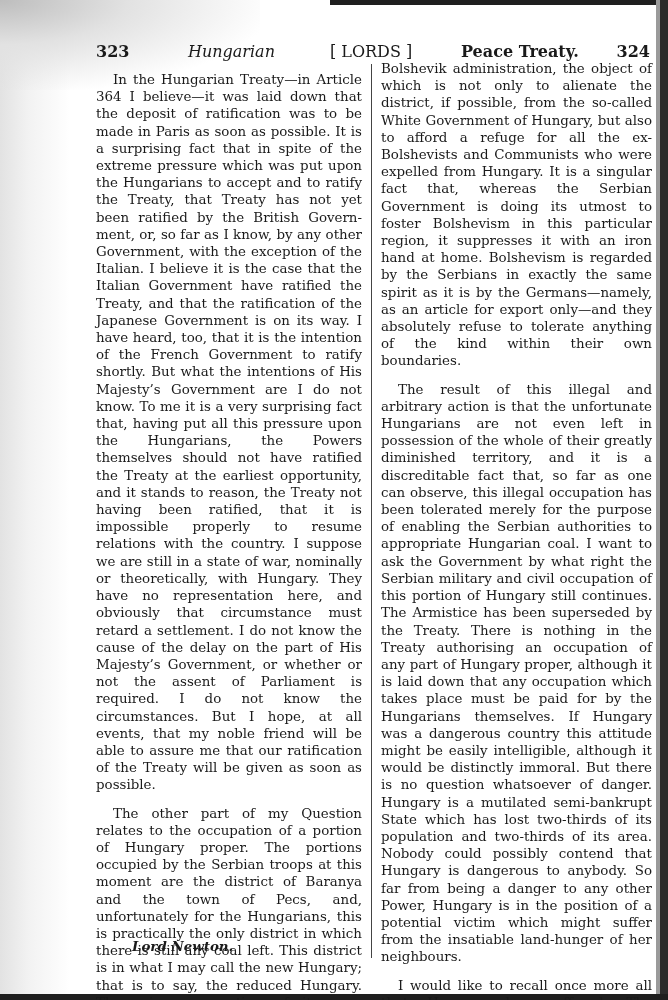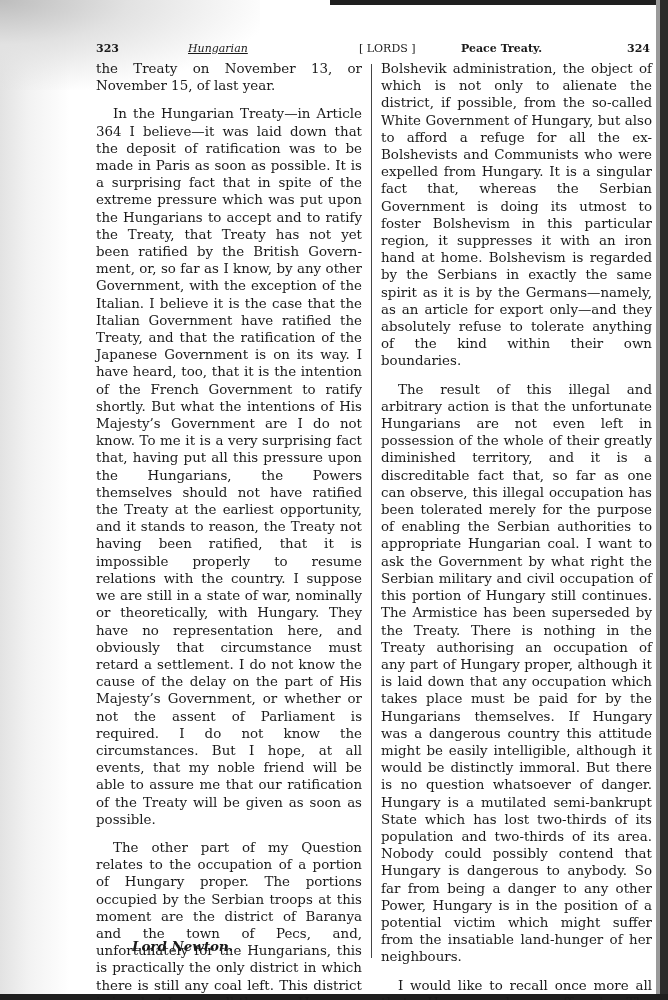--- a/index.html
+++ b/index.html
@@ -18,26 +18,26 @@
     position: absolute; left: 0; top: 0; width: 260px; height: 90px;
     background: radial-gradient(ellipse at 0% 0%, #bdbdbd 0%, #e2e2e2 35%, rgba(255,255,255,0) 75%);
   }
   .top-bar { position: absolute; left: 330px; top: 0; width: 338px; height: 5px; background: #1f1f1f; }
   .right-edge { position: absolute; right: 0; top: 0; width: 8px; height: 1000px; background: #2b2b2b; }
   .right-edge-inner { position: absolute; right: 8px; top: 0; width: 4px; height: 1000px; background: #9a9a9a; }
   .bottom-bar { position: absolute; left: 0; bottom: 0; width: 668px; height: 6px; background: #1f1f1f; }
 
   .header {
     position: absolute; top: 42px; left: 96px; width: 554px; height: 18px;
-    font-size: 11px;
+    font-size: 16px;
   }
   .header span { position: absolute; top: 0; white-space: nowrap; }
   .h-left-num { left: 0; font-weight: bold; }
-  .h-left-title { left: 92px; font-style: italic; text-decoration: underline; }
-  .h-center { left: 263px; }
+  .h-left-title { left: 92px; font-style: italic; }
+  .h-center { left: 234px; }
   .h-right-title { left: 365px; font-weight: bold; }
   .h-right-num { right: 0; font-weight: bold; text-align: center; }
 
   .col-divider { position: absolute; left: 371px; top: 64px; width: 1px; height: 894px; background: #444; }
 
   .col { position: absolute; top: 60px; font-size: 13.4px; line-height: 17.2px; text-align: justify; hyphens: manual; }
   .col-left { left: 96px; width: 266px; }
   .col-right { left: 381px; width: 271px; }
   .col p { margin: 0; text-indent: 0; }
   .col p.indent { text-indent: 17px; margin-top: 11px; }
@@ -61,21 +61,20 @@
   <span class="h-left-num">323</span>
   <span class="h-left-title">Hungarian</span>
   <span class="h-center">[ LORDS ]</span>
   <span class="h-right-title">Peace Treaty.</span>
   <span class="h-right-num">324</span>
 </div>
 
 <div class="col-divider"></div>
 
 <div class="col col-left">
-  <p>the Treaty on November 13, or November 15, of last year.</p>
   <p class="indent">In the Hungarian Treaty—in Article 364 I believe—it was laid down that the deposit of ratification was to be made in Paris as soon as possible. It is a surprising fact that in spite of the extreme pressure which was put upon the Hungarians to accept and to ratify the Treaty, that Treaty has not yet been ratified by the British Govern­ment, or, so far as I know, by any other Government, with the exception of the Italian. I believe it is the case that the Italian Government have ratified the Treaty, and that the ratification of the Japanese Government is on its way. I have heard, too, that it is the intention of the French Government to ratify shortly. But what the intentions of His Majesty’s Government are I do not know. To me it is a very surprising fact that, having put all this pressure upon the Hungarians, the Powers themselves should not have ratified the Treaty at the earliest opportunity, and it stands to reason, the Treaty not having been ratified, that it is impossible properly to resume relations with the country. I suppose we are still in a state of war, nominally or theoretically, with Hungary. They have no representation here, and obviously that circumstance must retard a settlement. I do not know the cause of the delay on the part of His Majesty’s Government, or whether or not the assent of Parliament is required. I do not know the circumstances. But I hope, at all events, that my noble friend will be able to assure me that our ratification of the Treaty will be given as soon as possible.</p>
   <p class="indent">The other part of my Question relates to the occupation of a portion of Hungary proper. The portions occupied by the Serbian troops at this moment are the district of Baranya and the town of Pecs, and, unfortunately for the Hungarians, this is practically the only district in which there is still any coal left. This district is in what I may call the new Hungary; that is to say, the reduced Hungary. There is no question of its ever passing into the possession of any other Power. I am aware that under the Armistice terms the military occupation of this district was authorised, but in flagrant and impudent violation of those terms, the Serbian Government have set up a civil administra­tion and, not content with having acted in this illegal and arbitrary manner, they have set up what is practically a</p>
 </div>
 
 <div class="col col-right">
   <p>Bolshevik administration, the object of which is not only to alienate the district, if possible, from the so-called White Government of Hungary, but also to afford a refuge for all the ex-Bolshevists and Communists who were expelled from Hungary. It is a singular fact that, whereas the Serbian Government is doing its utmost to foster Bolshevism in this particular region, it suppresses it with an iron hand at home. Bolshevism is regarded by the Serbians in exactly the same spirit as it is by the Germans—namely, as an article for export only—and they absolutely refuse to tolerate anything of the kind within their own boundaries.</p>
   <p class="indent">The result of this illegal and arbitrary action is that the unfortunate Hungarians are not even left in possession of the whole of their greatly diminished territory, and it is a discreditable fact that, so far as one can observe, this illegal occupation has been tolerated merely for the purpose of enabling the Serbian authorities to appropriate Hungarian coal. I want to ask the Government by what right the Serbian military and civil occupation of this portion of Hungary still continues. The Armistice has been superseded by the Treaty. There is nothing in the Treaty authorising an occupation of any part of Hungary proper, although it is laid down that any occupation which takes place must be paid for by the Hungarians them­selves. If Hungary was a dangerous country this attitude might be easily in­telligible, although it would be distinctly immoral. But there is no question what­soever of danger. Hungary is a mutilated semi-bankrupt State which has lost two-thirds of its population and two-thirds of its area. Nobody could possibly contend that Hungary is dangerous to anybody. So far from being a danger to any other Power, Hungary is in the position of a potential victim which might suffer from the insatiable land-hunger of her neigh­bours.</p>
   <p class="indent">I would like to recall once more all that Hungary has suffered. The Hungarians have not only suffered, as I have already pointed out, the loss of two-thirds of their population, two-thirds of their territory, and the greater part of their industrial resources, but they have suffered from a long period of Bolshevism which is the greatest affliction that can befall anybody. They have also suffered from a prolonged and equally illegal Rumanian occupation,</p>
 </div>
 

